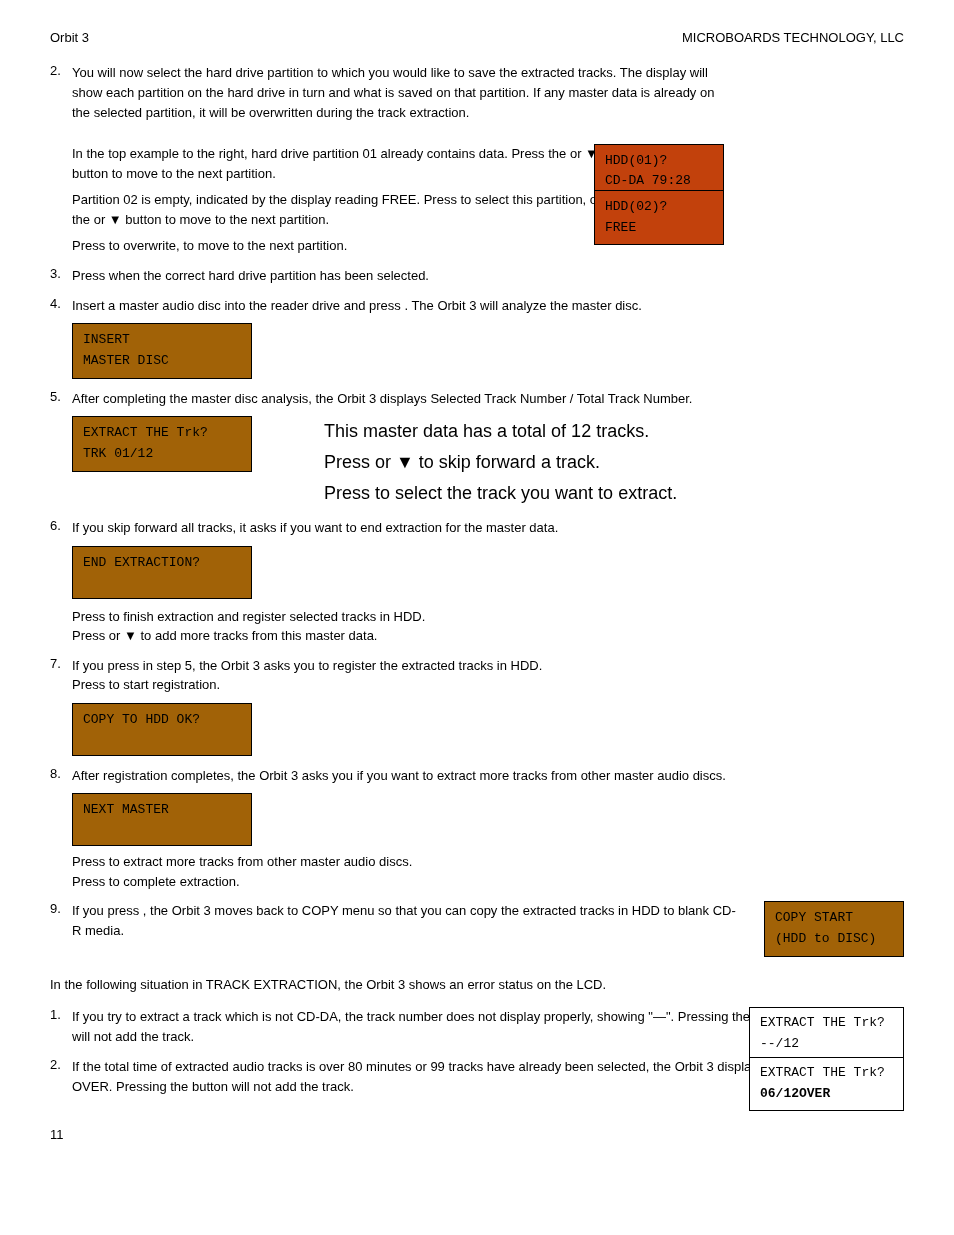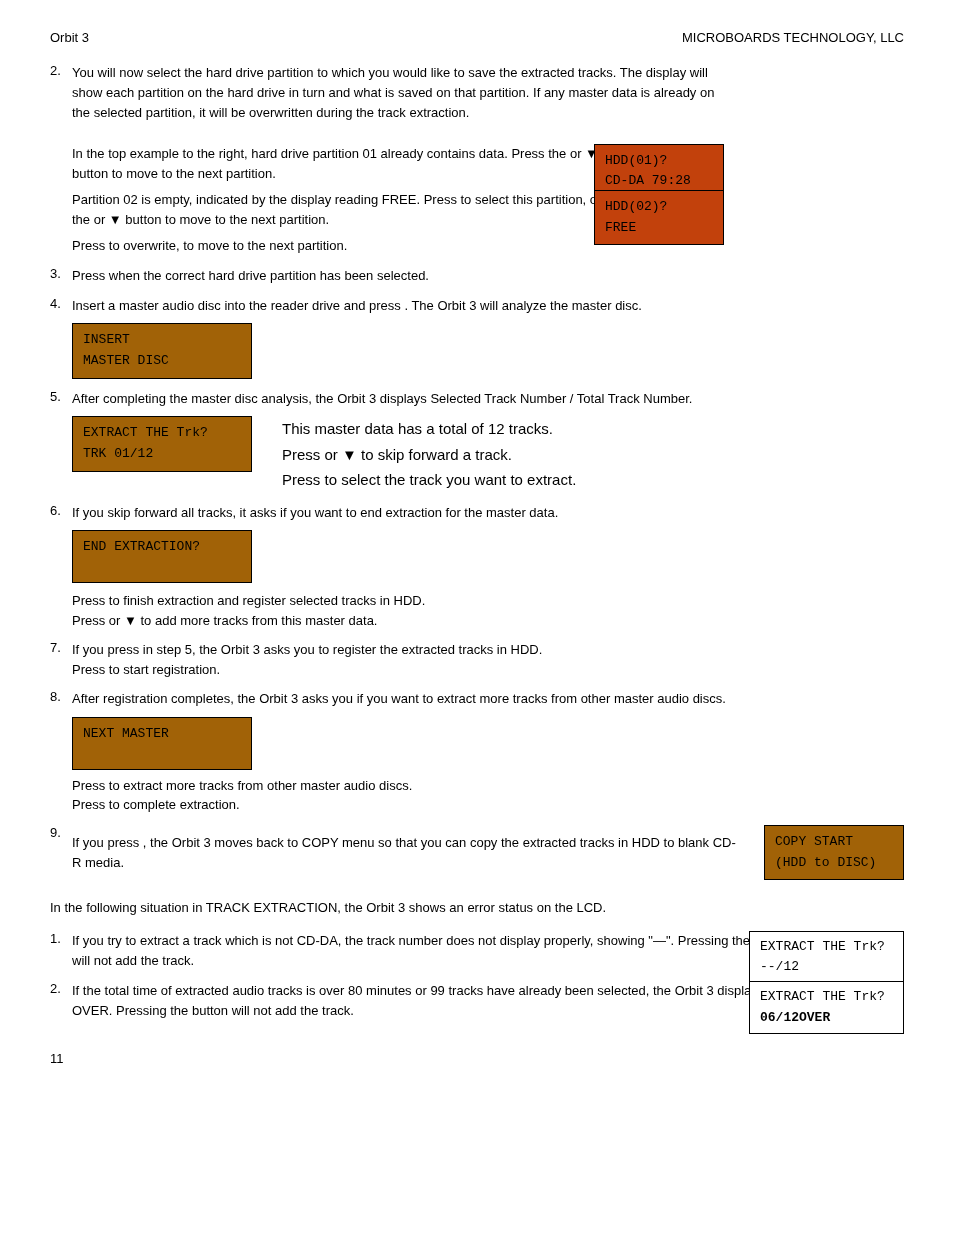--- a/index.html
+++ b/index.html
@@ -166,21 +166,21 @@
 
     <div class="item">
       <span class="item-number">5.</span>
       <div class="item-body">
         <span>After completing the master disc analysis, the Orbit 3 displays Selected Track Number / Total Track Number.</span>
         <div style="display:flex; gap:30px; margin-top:8px; align-items:flex-start;">
           <div class="lcd-box">
             <div>EXTRACT THE Trk?</div>
             <div>TRK 01/12</div>
           </div>
-          <div style="font-size:15px; line-height:1.7;">
+          <div style="font-size:18px; line-height:1.7;margin-left:42px;">
             <div>This master data has a total of 12 tracks.</div>
             <div>Press      or ▼ to skip forward a track.</div>
             <div>Press      to select the track you want to extract.</div>
           </div>
         </div>
       </div>
     </div>
 
     <div class="item">
       <span class="item-number">6.</span>
@@ -196,20 +196,26 @@
         <div>Press      or ▼ to add more tracks from this master data.</div>
       </div>
     </div>
 
     <div class="item">
       <span class="item-number">7.</span>
       <div class="item-body">
         <span>If you press      in step 5, the Orbit 3 asks you to register the extracted tracks in HDD.</span>
         <br>
         <span>Press      to start registration.</span>
+        <div style="margin-top:8px;">
+          <div class="lcd-box">
+            <div>COPY TO HDD OK?</div>
+            <div style="height:1.4em;"></div>
+          </div>
+        </div>
       </div>
     </div>
 
     <div class="item">
       <span class="item-number">8.</span>
       <div class="item-body">
         <span>After registration completes, the Orbit 3 asks you if you want to extract more tracks from other master audio discs.</span>
         <div style="margin-top:8px;">
           <div class="lcd-box">
             <div>NEXT MASTER</div>
@@ -217,21 +223,21 @@
           </div>
         </div>
         <div style="margin-top:6px;">Press      to extract more tracks from other master audio discs.</div>
         <div>Press      to complete extraction.</div>
       </div>
     </div>
 
     <div class="item">
       <span class="item-number">9.</span>
       <div class="item-body">
-        <div style="display:flex; gap:20px; align-items:center;">
+        <div style="display:flex; gap:20px; align-items:flex-start;">
           <span>If you press      , the Orbit 3 moves back to COPY menu so that you can copy the extracted tracks in HDD to blank CD-R media.</span>
           <div class="lcd-box" style="min-width:140px; text-align:left; white-space:nowrap; flex-shrink:0;">
             <div>COPY START</div>
             <div>(HDD to DISC)</div>
           </div>
         </div>
       </div>
     </div>
 
     <div class="error-section">

